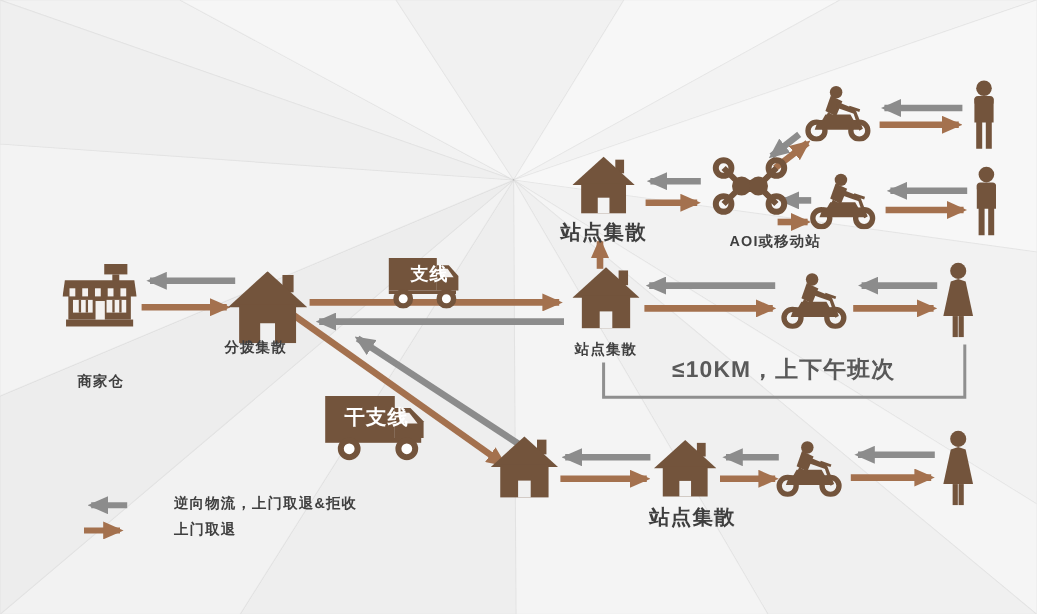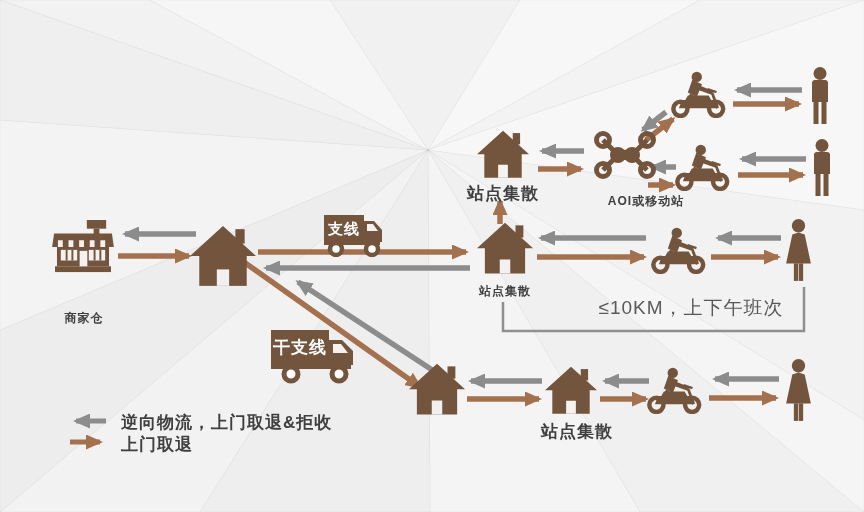--- a/index.html
+++ b/index.html
@@ -21,31 +21,31 @@
   }
   .lbl.small{font-size:17px;}
   .a-f{stroke:var(--c-forward); stroke-width:5.5; fill:none;}
   .a-r{stroke:var(--c-reverse); stroke-width:5.5; fill:none;}
   .a-leg{stroke-width:5;}
   .hf{fill:var(--c-forward);} .hr{fill:var(--c-reverse);}
   .bracket{stroke:var(--c-bracket); stroke-width:2.5; fill:none;}
   .truck{position:absolute;}
   .truck .truck-label{
     position:absolute; color:var(--c-box_text); font-weight:bold;
-    text-align:center; letter-spacing:1px; white-space:nowrap;
+    text-align:center; letter-spacing:1px; white-space:nowrap;padding-left:14px;
   }
   .truck-sm .truck-label{left:2px; top:2px; width:40px; height:27px; line-height:27px; font-size:15px;}
   .truck-lg .truck-label{left:2px; top:2px; width:58px; height:35px; line-height:35px; font-size:17px;}
   .note{
     position:absolute; transform:translateX(-50%);
-    font-weight:normal; font-size:19px; color:var(--c-note); letter-spacing:1px; white-space:nowrap;margin-left:38px;
+    font-weight:bold; font-size:19px; color:var(--c-note); letter-spacing:1px; white-space:nowrap;
   }
   .legend-text{
-    position:absolute; font-weight:bold; font-size:17px; color:var(--c-label);
-    letter-spacing:1px; white-space:nowrap;
+    position:absolute; font-weight:bold; font-size:12px; color:var(--c-label);
+    letter-spacing:1px; white-space:nowrap;margin-left:24px;
   }
   .bgpoly{stroke:rgba(0,0,0,0.035); stroke-width:1;}
 </style>
 </head>
 <body>
 
 <div class="stage" style="--c-forward: #A4714E; --c-reverse: #8C8C8C; --c-icon: #73543C; --c-label: #3F3F3F; --c-note: #595959; --c-bracket: #8f8f8f; --c-box_text: #FFFFFF;">
 
   <svg class="layer" width="864" height="512">
     <polygon class="bgpoly" points="428,150 0,0 150,0" fill="#f2f2f2"></polygon>
@@ -152,20 +152,21 @@
   <span class="lbl" style="left:84px; top:278px;margin-top:32px;">商家仓</span>
 
   <div class="node" style="left:190px; top:226px;">
     <svg class="icon" width="66" height="62" viewBox="0 0 64 60">
       <rect x="44" y="3" width="9" height="14" fill="currentColor"></rect>
       <polygon points="32,0 64,29 0,29" fill="currentColor"></polygon>
       <rect x="9" y="27" width="46" height="31" fill="currentColor"></rect>
       <rect x="26" y="42" width="12" height="16" fill="#f0f0f0"></rect>
     </svg>
   </div>
+  <span class="lbl" style="left:213px; top:281px;">分拨集散</span>
 
   <div class="truck truck-sm" style="left:322px; top:213px;">
     <svg class="icon" width="64" height="44" viewBox="0 0 64 44">
       <g fill="currentColor">
         <rect x="2" y="2" width="40" height="27"></rect>
         <path d="M42,8 h10 l8,9 v12 h-18 z"></path>
         <rect x="2" y="29" width="56" height="3"></rect>
       </g>
       <polygon points="45,11 51,11 56,18 45,18" fill="#ffffff" opacity="0.92"></polygon>
       <circle cx="14" cy="36" r="6" fill="#ffffff" stroke="currentColor" stroke-width="4.5"></circle>

